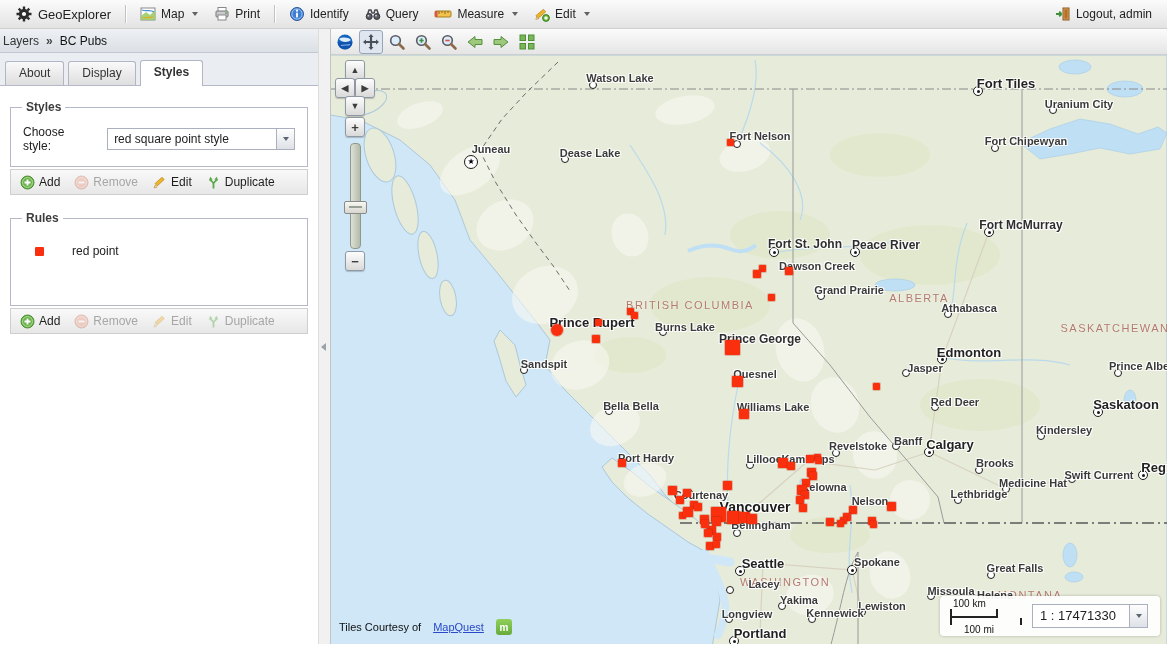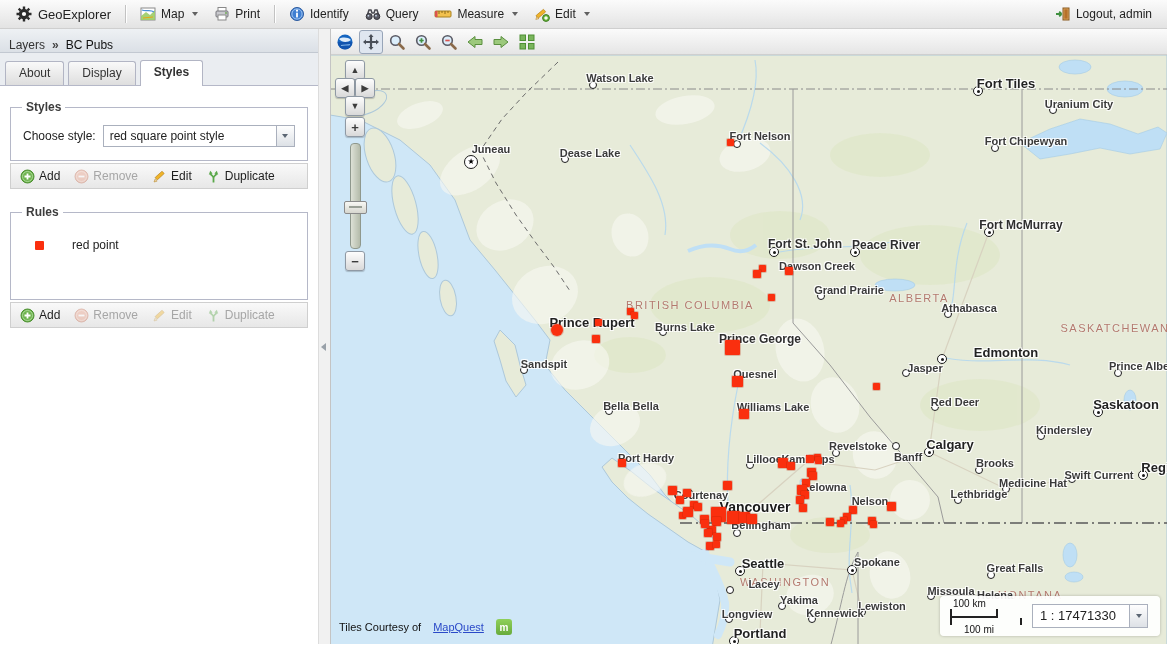--- a/index.html
+++ b/index.html
@@ -14,32 +14,32 @@
   .tb-btn{display:flex;align-items:center;gap:5px;padding:3px 7px;border-radius:3px;cursor:pointer;white-space:nowrap}
   .tb-ico svg,.p-ico svg{display:block}
   .tb-sep{width:1px;height:18px;background:#c2c2c2;box-shadow:1px 0 0 #fff;margin:0 5px}
   .tb-caret{width:0;height:0;border-left:3.5px solid transparent;border-right:3.5px solid transparent;border-top:4px solid #606060;margin-left:3px}
   .tb-spacer{flex:1}
   .brand-label{font-size:13px}
 
   
   .left-panel{position:absolute;left:0;top:29px;width:318px;bottom:0;background:#fff;display:flex;flex-direction:column;z-index:10}
   .panel-header{height:23px;flex:0 0 23px;background:linear-gradient(#eef1f4,#dbe0e6);border-bottom:1px solid #c2c8d1;
-    display:flex;align-items:flex-end;padding:0 9px;gap:7px}
+    display:flex;align-items:center;padding:0 3px;gap:7px}
   .bc-root{color:#333;cursor:pointer}
   .bc-sep{font-weight:bold;color:#444}
   .bc-current{font-weight:normal;color:#111}
   .tab-bar{height:28px;flex:0 0 28px;background:#eaedf1;border-bottom:1px solid #b5b8c8;display:flex;align-items:flex-end;padding:4px 5px 0;gap:4px}
   .tab{padding:4px 13px 5px;background:linear-gradient(#f9f9f9,#dedede);border:1px solid #b2b5c4;border-bottom:none;
     border-radius:3px 3px 0 0;color:#333;cursor:pointer;font-size:12px}
   .tab.active{background:#fff;font-weight:bold;padding-bottom:7px;margin-bottom:-1px}
   .panel-body{flex:1;background:#fff;padding:14px 10px;overflow:hidden}
   fieldset{border:1px solid #b5b8c8;margin:0;padding:8px 8px 12px}
   legend{font-weight:bold;color:#3d3d3d;font-size:12px;padding:0 4px;margin-left:3px}
-  .choose-row{display:flex;align-items:center;gap:7px;padding:3px 4px 1px}
+  .choose-row{display:flex;align-items:center;gap:13px;padding:3px 4px 1px}
   .combo{display:flex;border:1px solid #aab0bd;background:#fff;height:20px;align-items:stretch}
   .style-combo{width:190px}
   .combo-value{padding:3px 6px;flex:1;white-space:nowrap;overflow:hidden;font-size:12px}
   .combo-trigger{width:17px;background:linear-gradient(#fefefe,#dde1e6);border-left:1px solid #aab0bd;
     display:flex;align-items:center;justify-content:center;cursor:pointer}
   .trig-arrow{width:0;height:0;border-left:3.5px solid transparent;border-right:3.5px solid transparent;border-top:4px solid #5c6673}
   .panel-toolbar{display:flex;align-items:center;gap:6px;background:linear-gradient(#f9f9f9,#e7e7e7);
     border:1px solid #cfcfcf;height:24px;padding:0 5px;margin:2px 0 16px}
   .panel-btn{display:flex;align-items:center;gap:4px;padding:2px 4px;cursor:pointer;color:#1d1d1d}
   .panel-btn.disabled{color:#a6a6a6;cursor:default}
@@ -504,33 +504,33 @@
           <div class="city-marker dot" style="left: 444px; top: 197px;"></div>
           <div class="city-label md" style="left: 475px; top: 189px;">Fort St. John</div>
           <div class="city-marker dot" style="left: 525px; top: 197px;"></div>
           <div class="city-label md" style="left: 556px; top: 190px;">Peace River</div>
           <div class="city-label " style="left: 487px; top: 211px;">Dawson Creek</div>
           <div class="city-marker " style="left: 491px; top: 241px;"></div>
           <div class="city-label " style="left: 519px; top: 235px;">Grand Prairie</div>
           <div class="city-marker " style="left: 618px; top: 259px;"></div>
           <div class="city-label " style="left: 639px; top: 253px;">Athabasca</div>
           <div class="city-marker dot" style="left: 612px; top: 304px;"></div>
-          <div class="city-label lg" style="left: 639px; top: 297px; margin-left: 37px;">Edmonton</div>
+          <div class="city-label lg" style="left: 639px; top: 297px;">Edmonton</div>
           <div class="city-marker " style="left: 788px; top: 318px;"></div>
           <div class="city-label " style="left: 813px; top: 311px;">Prince Albert</div>
           <div class="city-marker " style="left: 576px; top: 318px;"></div>
           <div class="city-label " style="left: 595px; top: 313px;">Jasper</div>
           <div class="city-marker " style="left: 605px; top: 352px;"></div>
           <div class="city-label " style="left: 625px; top: 347px;">Red Deer</div>
           <div class="city-marker dot" style="left: 768px; top: 357px;"></div>
           <div class="city-label lg" style="left: 796px; top: 349px;">Saskatoon</div>
           <div class="city-marker " style="left: 711px; top: 381px;"></div>
           <div class="city-label " style="left: 734px; top: 375px;">Kindersley</div>
           <div class="city-marker " style="left: 566px; top: 391px;"></div>
-          <div class="city-label " style="left: 578px; top: 386px; margin-top: 16px;">Banff</div>
+          <div class="city-label " style="left: 578px; top: 386px;">Banff</div>
           <div class="city-marker dot" style="left: 599px; top: 397px;"></div>
           <div class="city-label lg" style="left: 620px; top: 389px;">Calgary</div>
           <div class="city-marker " style="left: 649px; top: 415px;"></div>
           <div class="city-label " style="left: 665px; top: 408px;">Brooks</div>
           <div class="city-marker " style="left: 742px; top: 424px;"></div>
           <div class="city-label " style="left: 769px; top: 420px;">Swift Current</div>
           <div class="city-marker dot" style="left: 813px; top: 420px;"></div>
           <div class="city-label lg" style="left: 833px; top: 412px;">Regina</div>
           <div class="city-marker " style="left: 676px; top: 434px;"></div>
           <div class="city-label " style="left: 703px; top: 428px;">Medicine Hat</div>

